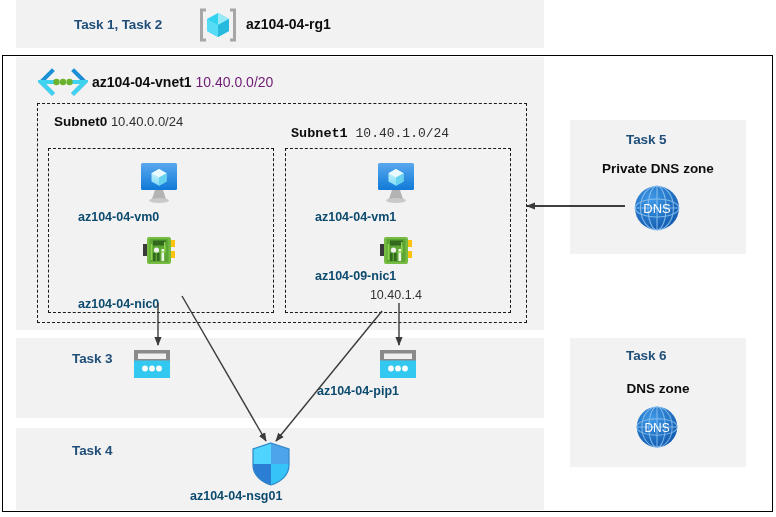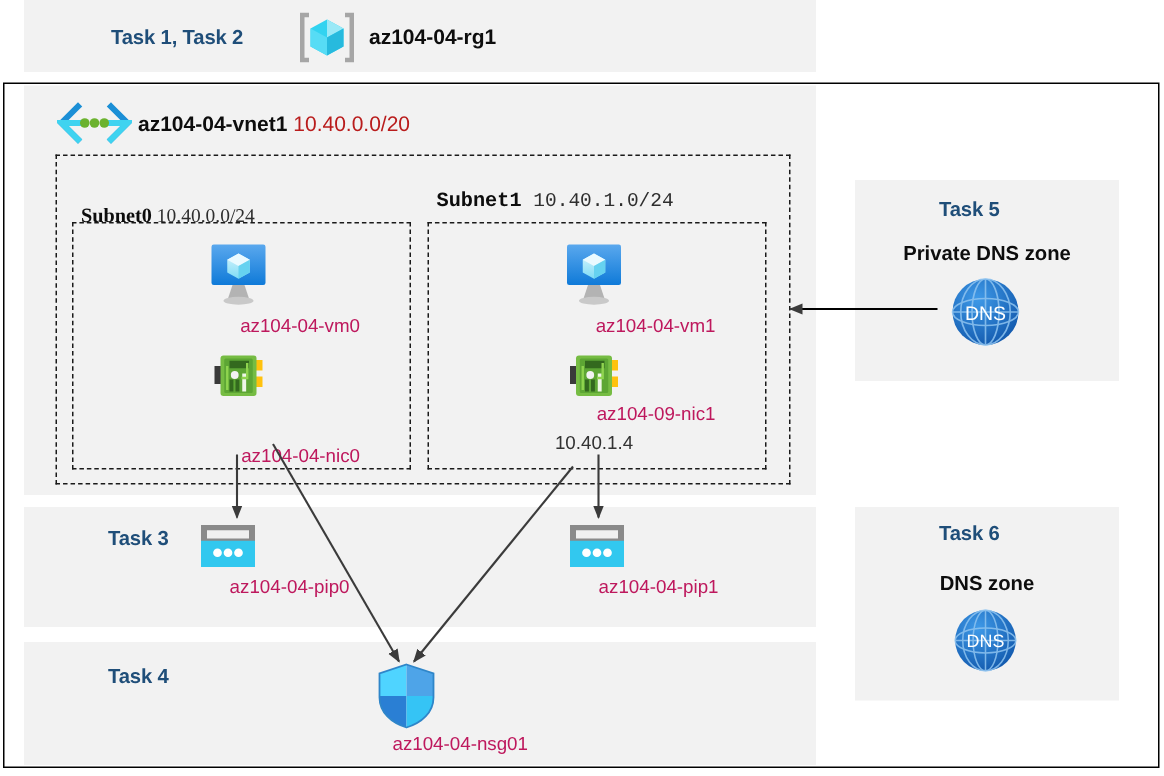--- a/index.html
+++ b/index.html
@@ -55,28 +55,28 @@
     white-space:nowrap;
     margin-left:44px;
   }
   .res-title{
     position:absolute;
     white-space:nowrap;
     font-size:14px;
     color:#111111;
   }
   .res-title b{font-weight:bold;color:#0d0d0d;}
-  .res-title span.cidr{font-weight:normal;color:#b91c1c;}
+  .res-title span.cidr{font-weight:normal;color:#701a75;}
 
   .node-label{
     position:absolute;
-    text-align:right;
+    text-align:left;
     font-size:12.5px;
-    font-weight:normal;
-    color:#be185d;
+    font-weight:bold;
+    color:#0c4a6e;
     white-space:nowrap;
   }
   .node-sub{
     position:absolute;
     text-align:center;
     font-size:12.5px;
     font-weight:normal;
     color:#333333;
     white-space:nowrap;
   }
@@ -151,21 +151,21 @@
       <circle cx="18.5" cy="14" r="3.2" fill="#6bb22e"></circle>
       <circle cx="25" cy="14" r="3.2" fill="#6bb22e"></circle>
       <circle cx="31.5" cy="14" r="3.2" fill="#6bb22e"></circle>
     </svg>
   </div>
 
   <div class="res-title" style="left:92px;top:74px;">
     <b>az104-04-vnet1</b><span>&nbsp;</span><span class="cidr">10.40.0.0/20</span>
   </div>
 
-  <div class="subnet-title" style="left:54px;top:136px;font-family:Liberation Serif, serif;">
+  <div class="subnet-title" style="left:54px;top:114px;">
     <b>Subnet0</b><span>&nbsp;</span><span>10.40.0.0/24</span>
   </div>
 
   <div class="icon" style="left:131px;top:158px;width:56px;height:50px;">
     <svg width="56" height="50" viewBox="0 0 56 50">
       <defs>
         <linearGradient id="vmg0" x1="0" y1="0" x2="0" y2="1">
           <stop offset="0%" stop-color="#5aa8ee"></stop>
             <stop offset="100%" stop-color="#0f7ad8"></stop>
         </linearGradient>
@@ -252,21 +252,20 @@
   <div class="icon" style="left:133px;top:349px;width:38px;height:30px;">
     <svg width="38" height="30" viewBox="0 0 38 30">
       <rect x="1" y="1" width="36" height="28" fill="#8a8a8a"></rect>
       <rect x="5" y="4.5" width="28" height="5.5" fill="#f0f0f0"></rect>
       <rect x="1" y="11.5" width="36" height="17.5" fill="#32c8ef"></rect>
       <circle cx="12" cy="19.5" r="2.9" fill="#ffffff"></circle>
       <circle cx="19" cy="19.5" r="2.9" fill="#ffffff"></circle>
       <circle cx="26" cy="19.5" r="2.9" fill="#ffffff"></circle>
     </svg>
   </div>
-  <div class="node-label" style="left:71px;top:384px;width:162px;">az104-04-pip0</div>
 
   <div class="icon" style="left:379px;top:349px;width:38px;height:30px;">
     <svg width="38" height="30" viewBox="0 0 38 30">
       <rect x="1" y="1" width="36" height="28" fill="#8a8a8a"></rect>
       <rect x="5" y="4.5" width="28" height="5.5" fill="#f0f0f0"></rect>
       <rect x="1" y="11.5" width="36" height="17.5" fill="#32c8ef"></rect>
       <circle cx="12" cy="19.5" r="2.9" fill="#ffffff"></circle>
       <circle cx="19" cy="19.5" r="2.9" fill="#ffffff"></circle>
       <circle cx="26" cy="19.5" r="2.9" fill="#ffffff"></circle>
     </svg>

